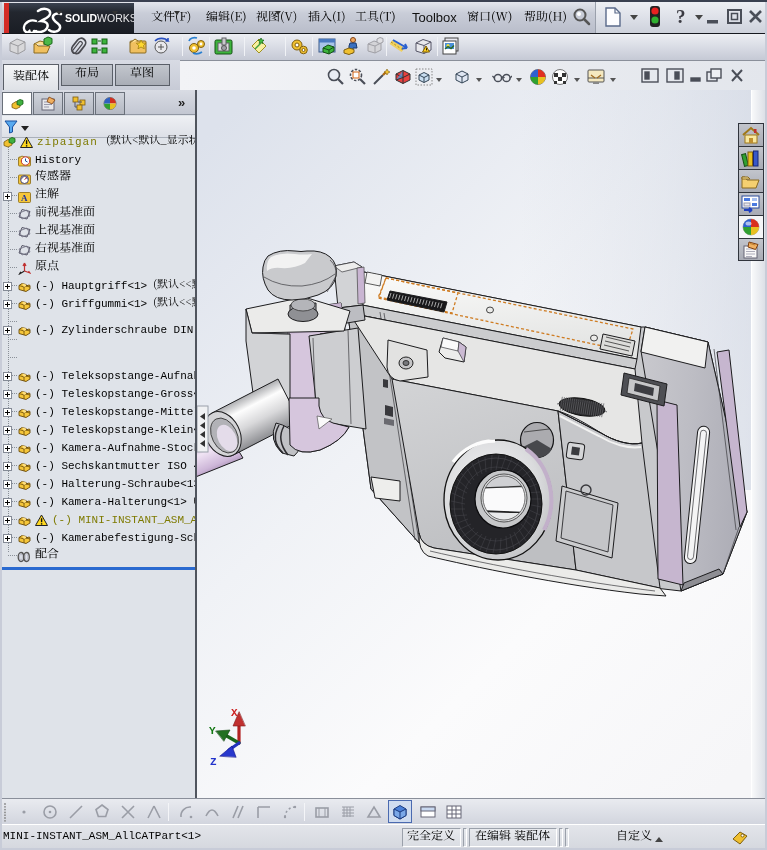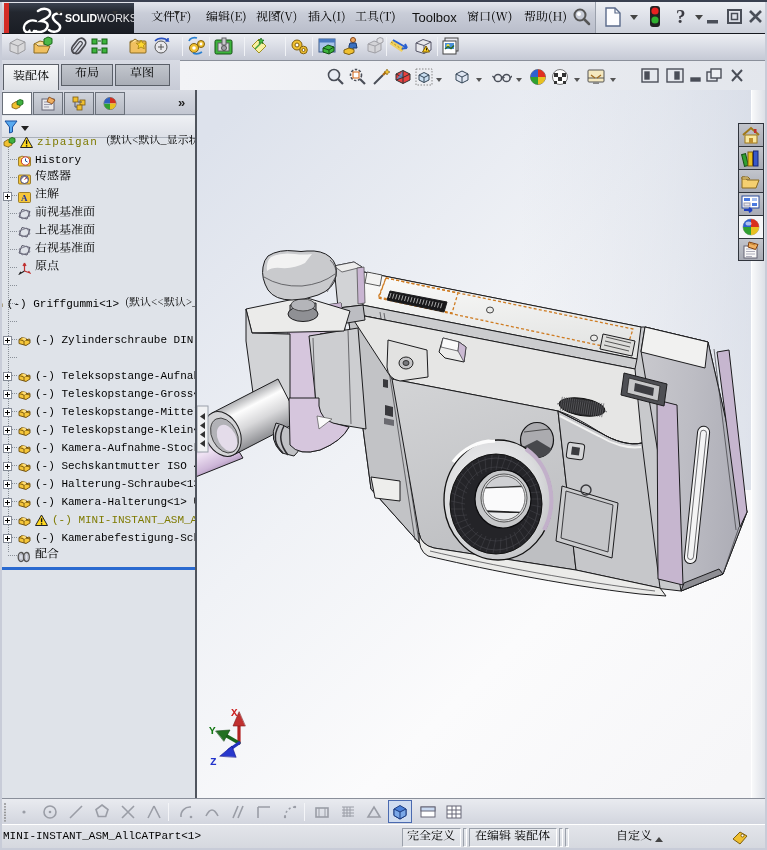--- a/index.html
+++ b/index.html
@@ -447,34 +447,47 @@
         <span class="tplus" style="visibility:hidden"></span>
         <svg class="tic" width="13" height="13" viewBox="0 0 13 13">
           <path d="M6.5,1 L6.5,9 M6.5,1 L5,4 M6.5,1 L8,4" stroke="#c03030" stroke-width="1.2" fill="none"></path>
           <path d="M6.5,9 L1.5,12 M3.5,10.8 l-2,1.2 1.2,-2.2" stroke="#222" stroke-width="1.1" fill="none"></path>
           <path d="M6.5,9 L12,11 M10,10.3 l2,0.7 -1.4,-1.8" stroke="#c03030" stroke-width="1.1" fill="none"></path>
         </svg>
         <svg class="ct " style="vertical-align:middle;" width="25" height="16" viewBox="0 0 25 16">
           <path fill="#000" d="M8.2 7.2 8.1 7.3C8.9 7.9 10.0 9.0 10.4 9.9C11.4 10.4 11.8 8.4 8.2 7.2ZM5.8 7.5 4.7 7.0C4.2 8.0 3.2 9.2 2.1 9.9L2.2 10.1C3.5 9.5 4.7 8.5 5.3 7.7C5.6 7.7 5.7 7.7 5.8 7.5ZM10.5 -0.3 9.9 0.3H2.6L1.7 -0.1V3.3C1.7 5.7 1.6 8.3 0.4 10.4L0.6 10.5C2.4 8.4 2.5 5.5 2.5 3.3V0.7H11.2C11.4 0.7 11.5 0.6 11.5 0.5C11.1 0.1 10.5 -0.3 10.5 -0.3ZM4.6 6.6V6.2H6.5V9.4C6.5 9.5 6.5 9.6 6.2 9.6C6.0 9.6 4.6 9.5 4.6 9.5V9.7C5.2 9.8 5.5 9.9 5.7 10.0C5.9 10.1 6.0 10.3 6.0 10.6C7.2 10.5 7.3 10.0 7.3 9.4V6.2H9.3V6.7H9.4C9.7 6.7 10.0 6.5 10.1 6.4V2.9C10.3 2.8 10.5 2.7 10.6 2.6L9.6 1.9L9.2 2.4H6.3C6.6 2.1 6.8 1.7 7.1 1.3C7.3 1.3 7.4 1.2 7.5 1.1L6.3 0.8C6.2 1.3 6.1 1.9 5.9 2.4H4.7L3.8 2.0V6.8H4.0C4.3 6.8 4.6 6.6 4.6 6.6ZM7.3 5.9H4.6V4.4H9.3V5.9ZM9.3 2.7V4.1H4.6V2.7Z M14.2 7.7C14.2 8.7 13.5 9.4 12.9 9.7C12.6 9.8 12.4 10.0 12.6 10.3C12.7 10.6 13.1 10.6 13.5 10.4C14.1 10.1 14.8 9.2 14.4 7.7ZM16.3 7.7 16.2 7.8C16.4 8.4 16.5 9.4 16.5 10.2C17.1 11.0 18.1 9.3 16.3 7.7ZM18.5 7.7 18.3 7.7C18.8 8.4 19.4 9.4 19.5 10.2C20.3 10.9 21.0 9.1 18.5 7.7ZM20.9 7.6 20.7 7.7C21.5 8.4 22.5 9.5 22.7 10.4C23.7 11.0 24.2 8.9 20.9 7.6ZM14.3 3.4V7.4H14.4C14.8 7.4 15.1 7.2 15.1 7.1V6.6H20.9V7.3H21.0C21.3 7.3 21.7 7.1 21.7 7.0V3.9C21.9 3.9 22.1 3.8 22.2 3.7L21.2 3.0L20.8 3.4H18.2V1.7H22.6C22.8 1.7 22.9 1.7 23.0 1.5C22.5 1.2 21.9 0.6 21.9 0.6L21.3 1.4H18.2V-0.0C18.6 -0.1 18.7 -0.2 18.7 -0.4L17.4 -0.5V3.4H15.2L14.3 3.0ZM15.1 6.3V3.8H20.9V6.3Z"></path>
         </svg>
       </div>
-      <div class="trow" style="top:162px;justify-content:flex-end;">
+      <div class="trow" style="top:144px;">
+        <span class="tplus"></span>
+        <svg class="tic" width="13" height="13" viewBox="0 0 13 13">
+          <path d="M1,5.5 L4,3.5 L8,4.5 L8,6 L11,5 L12,5.5 L12,9 L8,11.5 L1,9.5 Z" fill="#f5c63a" stroke="#6a4a08" stroke-width="0.9"></path>
+          <path d="M1,5.5 L6,7 L8,6 M6,7 L6,11 M8,6 L8,4.5 M8,6 L12,7" fill="none" stroke="#6a4a08" stroke-width="0.8"></path>
+          <path d="M4,3.5 L8,4.5 L8,6 L6,7 Z" fill="#ffe080"></path>
+        </svg>
+        <span>(-)&nbsp;Hauptgriff&lt;1&gt;</span>
+        <span style="width:6px;flex:none"></span>
+        <svg class="ct" style="flex:none" width="118" height="14" viewBox="0 0 118 14">
+          <use href="#ptail"></use>
+        </svg>
+      </div>
+      <div class="trow" style="top:162px;">
         <span class="tplus"></span>
         <svg class="tic" width="13" height="13" viewBox="0 0 13 13">
           <path d="M1,5.5 L4,3.5 L8,4.5 L8,6 L11,5 L12,5.5 L12,9 L8,11.5 L1,9.5 Z" fill="#f5c63a" stroke="#6a4a08" stroke-width="0.9"></path>
           <path d="M1,5.5 L6,7 L8,6 M6,7 L6,11 M8,6 L8,4.5 M8,6 L12,7" fill="none" stroke="#6a4a08" stroke-width="0.8"></path>
           <path d="M4,3.5 L8,4.5 L8,6 L6,7 Z" fill="#ffe080"></path>
         </svg>
         <span>(-)&nbsp;Griffgummi&lt;1&gt;</span>
         <span style="width:6px;flex:none"></span>
         <svg class="ct" style="flex:none" width="118" height="14" viewBox="0 0 118 14">
           <use href="#ptail"></use>
         </svg>
       </div>
-      <div class="trow" style="top:198px;">
+      <div class="trow" style="top:188px;">
         <span class="tplus"></span>
         <svg class="tic" width="13" height="13" viewBox="0 0 13 13">
           <path d="M1,5.5 L4,3.5 L8,4.5 L8,6 L11,5 L12,5.5 L12,9 L8,11.5 L1,9.5 Z" fill="#f5c63a" stroke="#6a4a08" stroke-width="0.9"></path>
           <path d="M1,5.5 L6,7 L8,6 M6,7 L6,11 M8,6 L8,4.5 M8,6 L12,7" fill="none" stroke="#6a4a08" stroke-width="0.8"></path>
           <path d="M4,3.5 L8,4.5 L8,6 L6,7 Z" fill="#ffe080"></path>
         </svg>
         <span>(-)&nbsp;Zylinderschraube DIN</span>
         <span style="width:6px;flex:none"></span>
       </div>
       <div class="trow" style="top:234px;">

